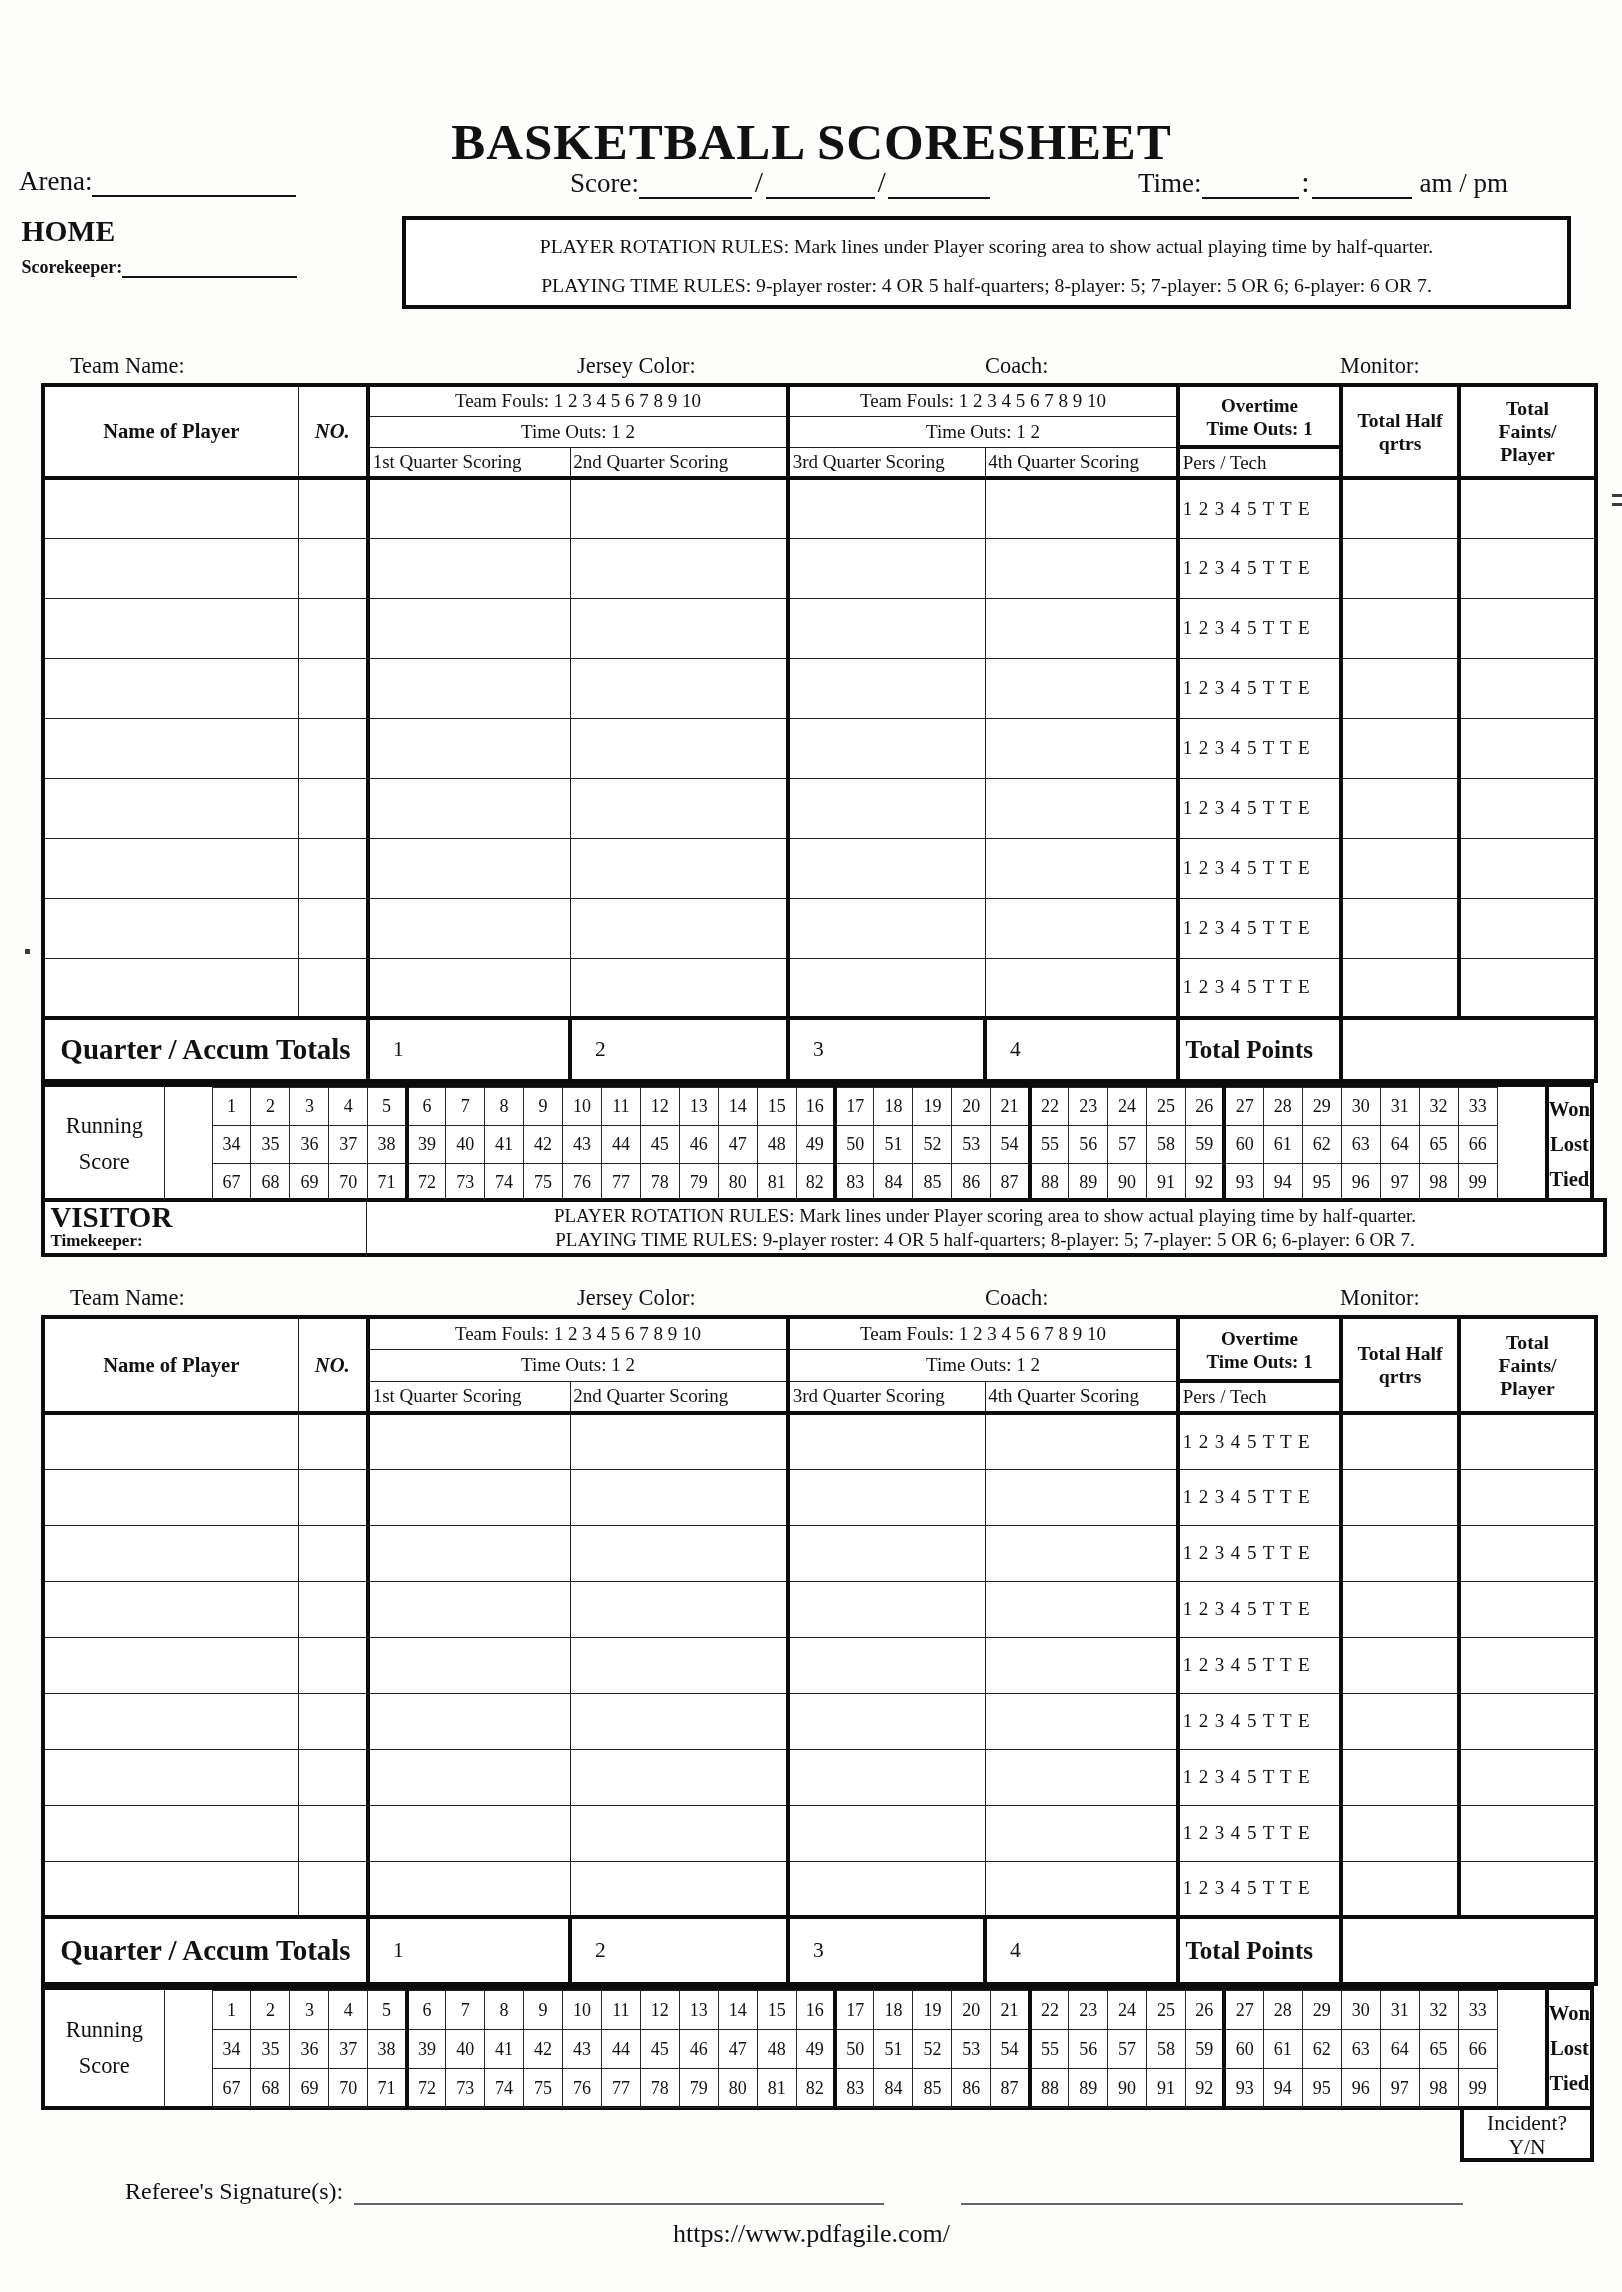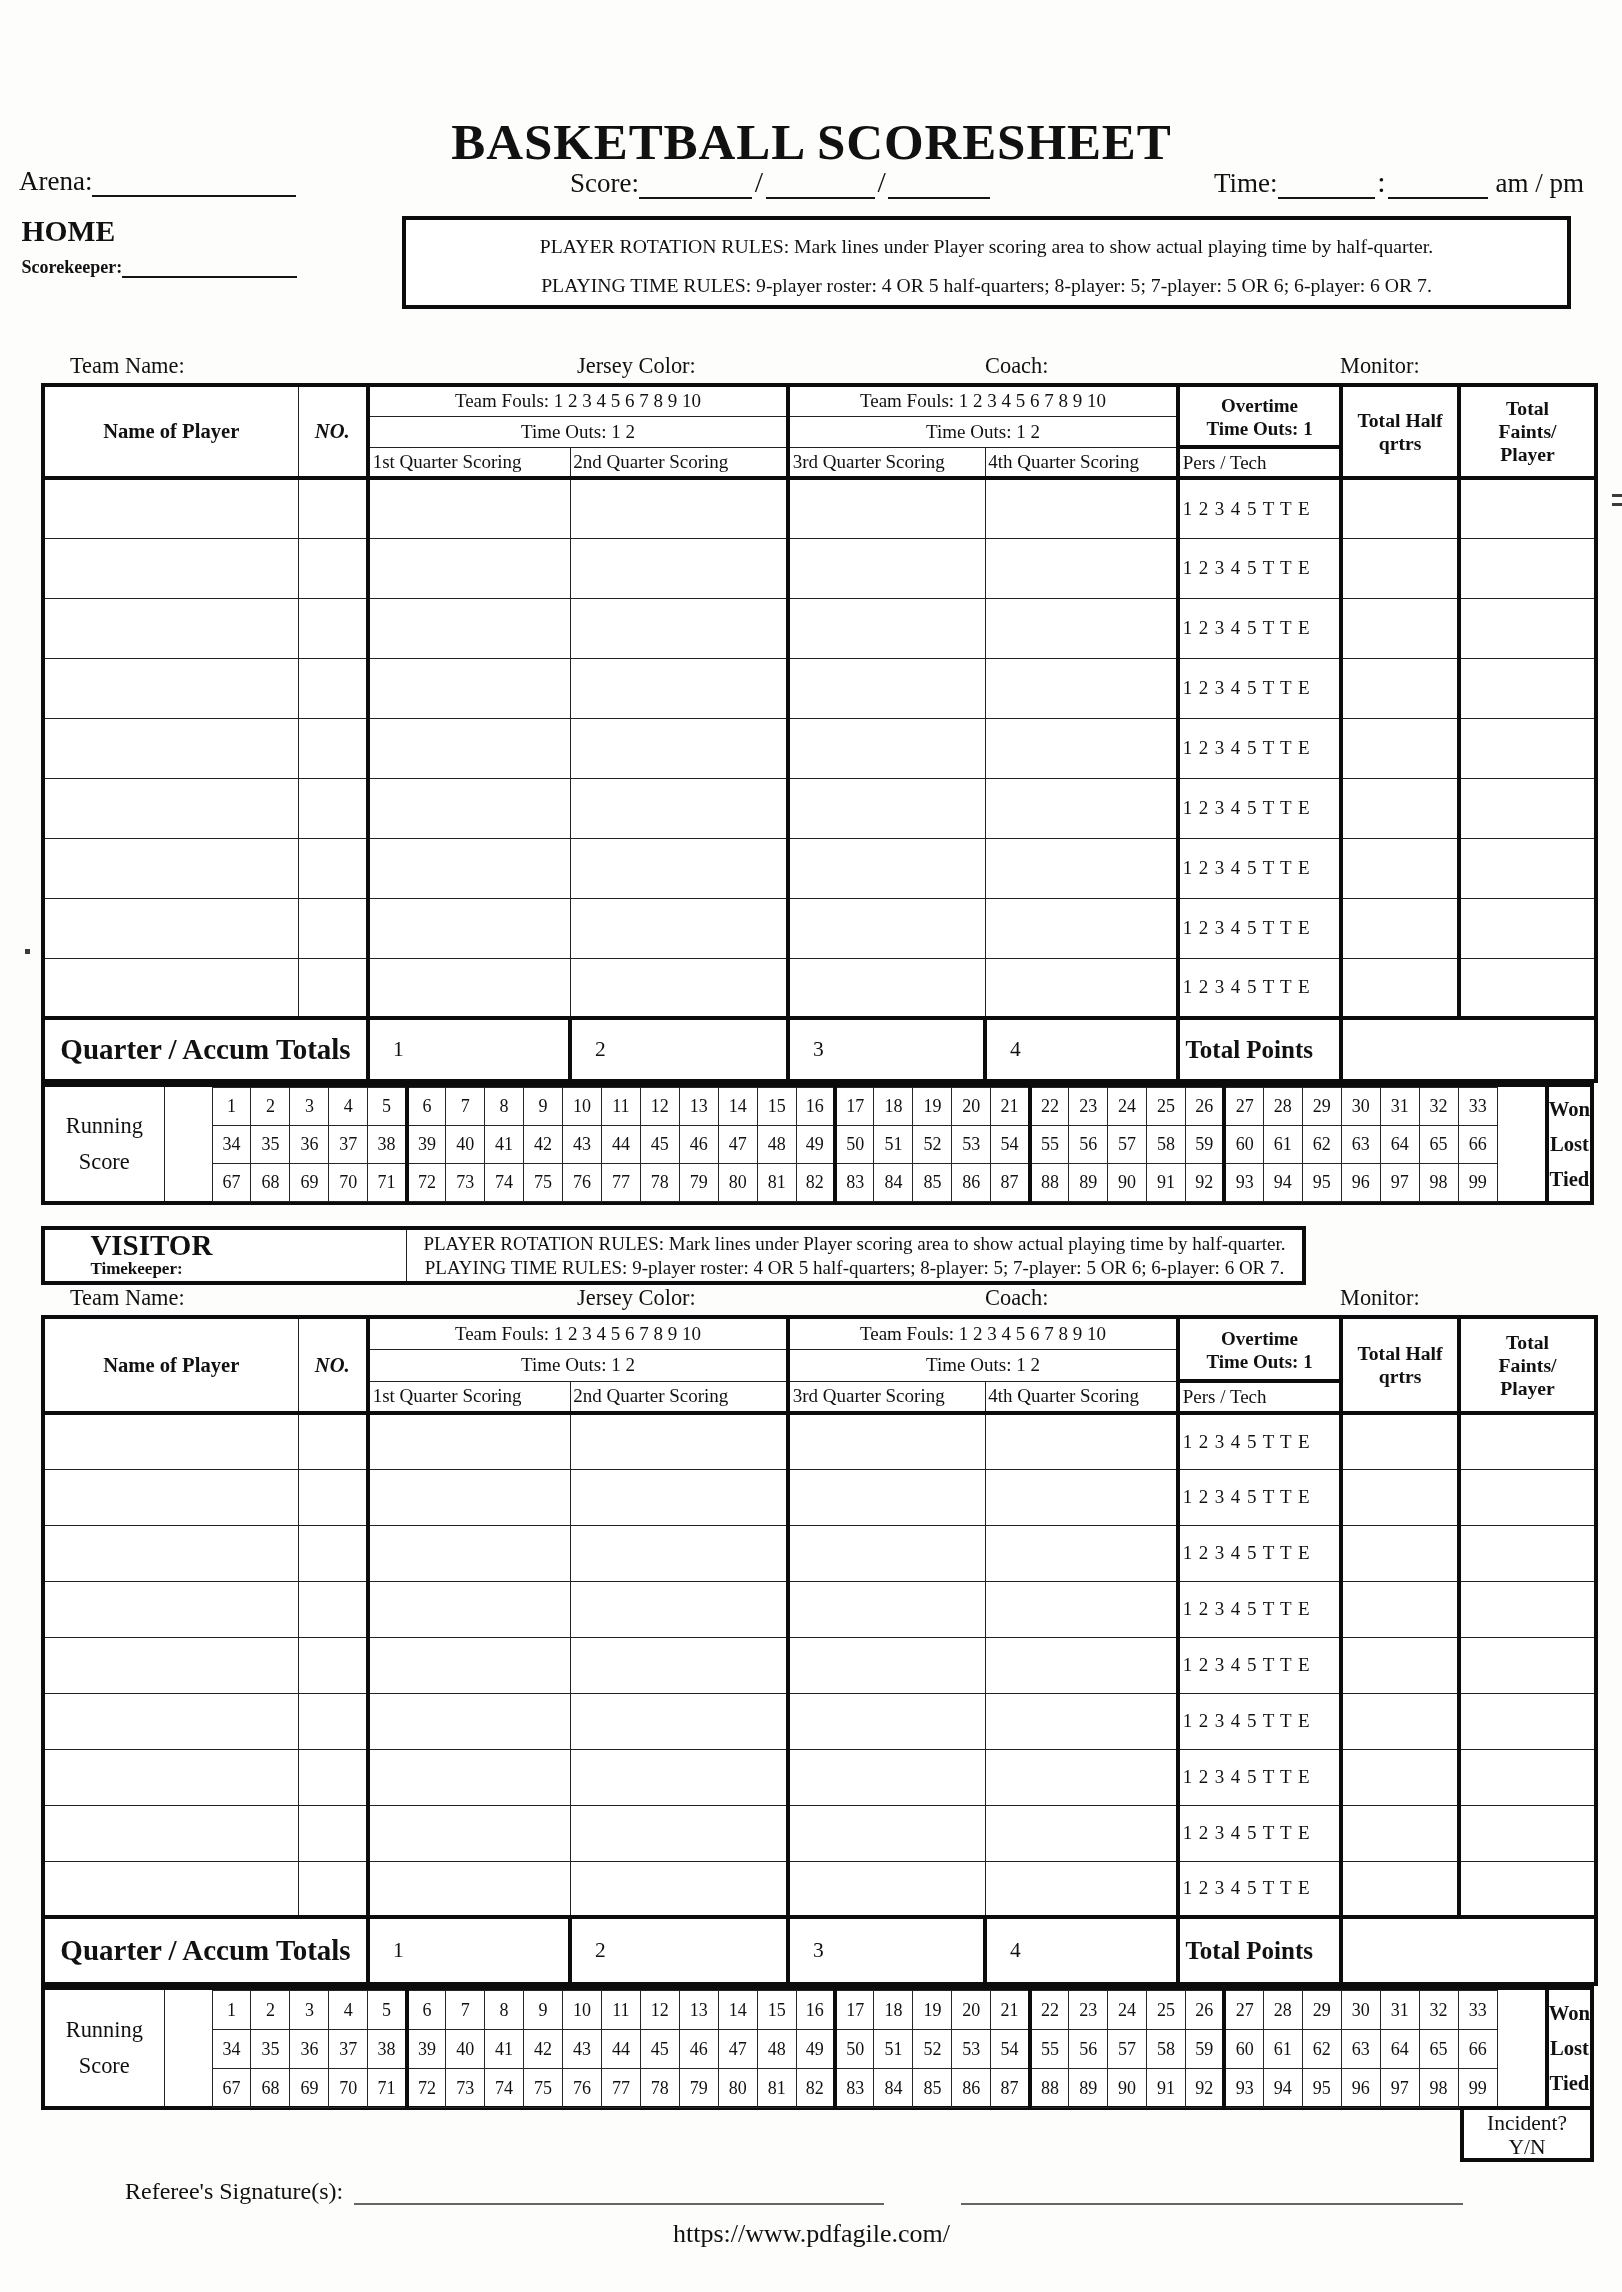--- a/index.html
+++ b/index.html
@@ -8,21 +8,21 @@
   .abs{position:absolute;}
 
   
   #page-title{left:0;top:113px;width:100%;text-align:center;
       font-size:51px;font-weight:bold;letter-spacing:0.9px;}
   .tf-row{top:165px;font-size:27px;white-space:nowrap;}
   .u{display:inline-block;height:30px;border-bottom:2.7px solid #151515;vertical-align:bottom;}
   .sep{font-size:30px;padding:0 2.7px;}
   #arena-field{left:19px;}
   #date-field{left:570px;}
-  #time-field{left:1214px;}
+  #time-field{left:1138px;}
   .ampm{margin-left:7.2px;}
 
   
   #home-block{left:21.5px;top:215px;}
   #home-block .team-heading{font-size:29.6px;font-weight:bold;line-height:32px;}
   #home-block .official{margin-top:9px;font-size:18px;font-weight:bold;}
   #home-block .u{height:19.7px;border-bottom-width:2.7px;}
   #rules-box{left:402px;top:216px;width:1169px;height:93px;box-sizing:border-box;
       border:4.5px solid #0c0c0c;background:#fff;text-align:center;
       font-size:19.7px;line-height:39px;padding-top:7.2px;}
@@ -72,22 +72,22 @@
       justify-content:center;align-items:center;font-size:22.4px;line-height:36px;text-align:center;}
   .rs-grid{border-collapse:collapse;table-layout:fixed;width:1302px;}
   .rs-grid td{border:1.8px solid #262626;font-size:18px;text-align:center;padding:0;overflow:hidden;}
   .rs-grid td.grp{border-right-width:4.5px;border-right-color:#0c0c0c;}
   #sheet-home .rs-grid tr{height:38px;}
   #sheet-visitor .rs-grid tr{height:39px;}
   .band-results{flex:1;border-left:4.5px solid #0c0c0c;display:flex;flex-direction:column;
       justify-content:center;text-align:center;font-weight:bold;font-size:20.6px;line-height:35px;}
 
   
-  #visitor-band{left:41px;top:1226px;width:1265px;height:59px;box-sizing:border-box;
-      border:4.5px solid #0c0c0c;background:#fff;display:flex;padding-left:40px;}
+  #visitor-band{left:41px;top:1198px;width:1566px;height:59px;box-sizing:border-box;
+      border:4.5px solid #0c0c0c;background:#fff;display:flex;}
   #visitor-band .vb-left{width:322px;border-right:1.8px solid #222;padding:0.9px 0 0 5.4px;box-sizing:border-box;}
   #visitor-band .team-heading{font-size:29px;font-weight:bold;line-height:29.6px;}
   #visitor-band .official{font-size:17px;font-weight:bold;line-height:18px;}
   #visitor-band .vb-right{flex:1;display:flex;flex-direction:column;justify-content:center;
       text-align:center;font-size:19px;line-height:24px;}
 
   
   #incident-box{left:1460px;top:2106px;width:134px;height:56px;box-sizing:border-box;
       border:4.5px solid #0c0c0c;background:#fff;text-align:center;font-size:21.5px;line-height:24px;padding-top:0.9px;}
   #referee-row{left:125px;top:2178px;font-size:24px;white-space:nowrap;}

